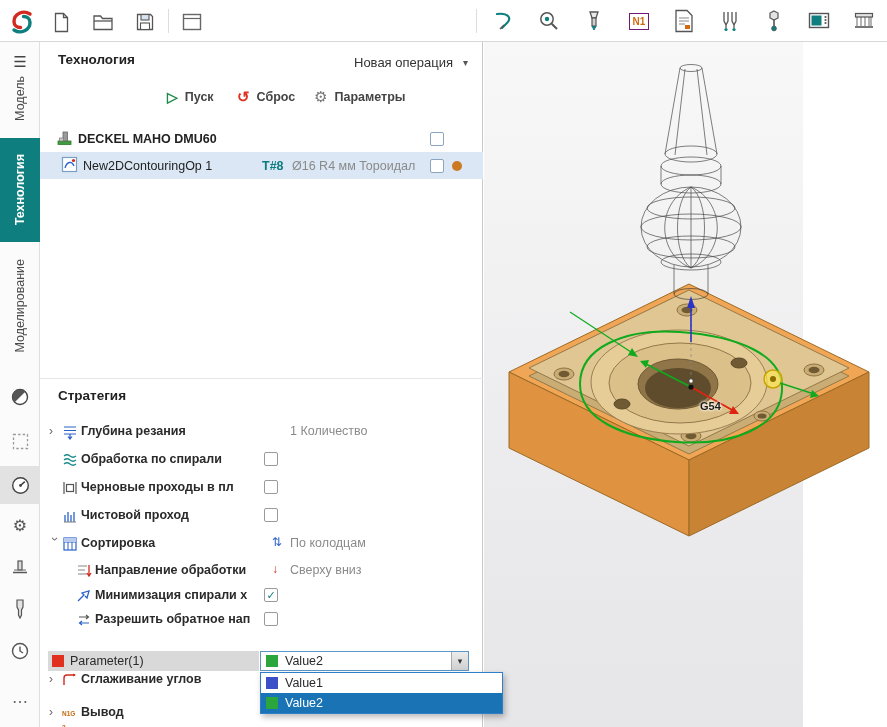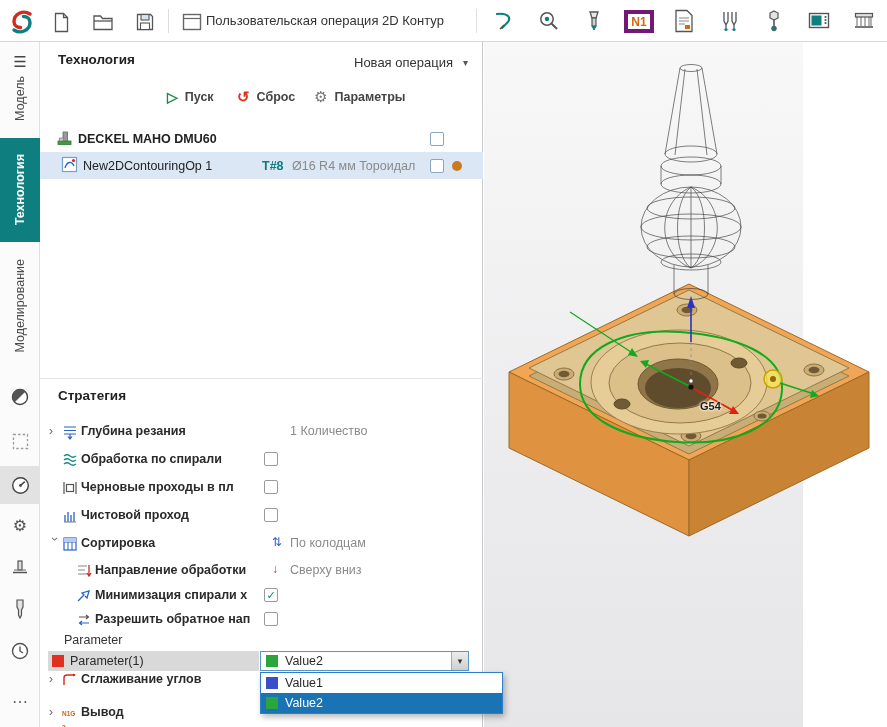--- a/index.html
+++ b/index.html
@@ -8,21 +8,21 @@
 
   
   .toolbar { position:absolute; top:0; left:0; width:887px; height:42px; background:#fff;
     border-bottom:1px solid #d8d8d8; }
   .tb-item { position:absolute; top:9px; width:26px; height:26px; display:flex;
     align-items:center; justify-content:center; cursor:pointer; }
   .tb-sep { position:absolute; top:9px; width:1px; height:24px; background:#ddd; }
   .tb-title { position:absolute; top:13px; left:206px; font-size:13px; color:#333; white-space:nowrap; }
   .tb-right { position:absolute; right:10px; top:8px; display:flex; gap:19px; }
   .tbi { width:26px; height:26px; display:flex; align-items:center; justify-content:center; cursor:pointer; }
-  .nc-badge { font-size:12px; font-weight:700; color:#d26a12; border:4px solid #701a75;
+  .nc-badge { font-size:10px; font-weight:700; color:#d26a12; border:1px solid #701a75;
     padding:4px 3px 3px 3px; background:#fff; line-height:8px; }
 
   
   .sidestrip { position:absolute; top:42px; left:0; width:40px; height:685px; background:#fbfbfb;
     border-right:1px solid #e0e0e0; }
   .vtab { position:absolute; left:0; width:40px; display:flex; align-items:center; justify-content:center; cursor:pointer; }
   .vtab span { writing-mode:vertical-rl; transform:rotate(180deg); font-size:12.5px; color:#4a4a4a; white-space:nowrap; }
   .vtab.active { background:#0f7e7e; }
   .vtab.active span { color:#fff; font-weight:600; }
   .strip-ico { position:absolute; left:0; width:40px; height:34px; display:flex; align-items:center;
@@ -126,21 +126,20 @@
         <rect x="5.5" y="11" width="9" height="6.5" fill="#fff" stroke="#555" stroke-width="1.1"></rect>
       </svg>
   </div>
   <div class="tb-sep" style="left:168px"></div>
   <div class="tb-item" style="left:179px">
     <svg width="20" height="18" viewBox="0 0 20 18">
         <rect x="1.5" y="1.5" width="17" height="15" fill="#fff" stroke="#666" stroke-width="1.4"></rect>
         <path d="M1.5,5.5 h17" stroke="#666" stroke-width="1.2"></path>
       </svg>
   </div>
-  <div class="tb-title">Пользовательская операция 2D Контур</div>
   <div class="tb-sep" style="left:476px"></div>
 
   <div class="tb-right">
     <div class="tbi">
       <svg width="24" height="24" viewBox="0 0 24 24">
           <path d="M5,5 C16,3.5 20,9 15,14 L10,19" fill="none" stroke="#0f7e7e" stroke-width="2.1" stroke-linecap="round"></path>
           <path d="M8,20 l4,-4" stroke="#555" stroke-width="1.4"></path>
         </svg>
     </div>
     <div class="tbi">
@@ -397,23 +396,20 @@
     <span class="ricon">
       <svg width="16" height="16" viewBox="0 0 16 16">
           <path d="M3,5 h9 M10,3 l2.5,2 L10,7" fill="none" stroke="#555" stroke-width="1.2"></path>
           <path d="M13,11 h-9 M6,9 l-2.5,2 L6,13" fill="none" stroke="#2a62c8" stroke-width="1.2"></path>
         </svg>
     </span>
     <span class="rlabel">Разрешить обратное нап</span>
     <span class="cb plain scb"></span>
   </div>
 
-  <div class="srow" style="top:588px;height:20px">
-    <span class="rlabel plainw">Parameter</span>
-  </div>
 
   <div class="combo">
     <div class="combo-label">
       <span class="swatch sw-red"></span>
       <span>Parameter(1)</span>
     </div>
     <div class="combo-value">
       <span class="swatch sw-green"></span>
       <span>Value2</span>
       <span class="combo-btn">

